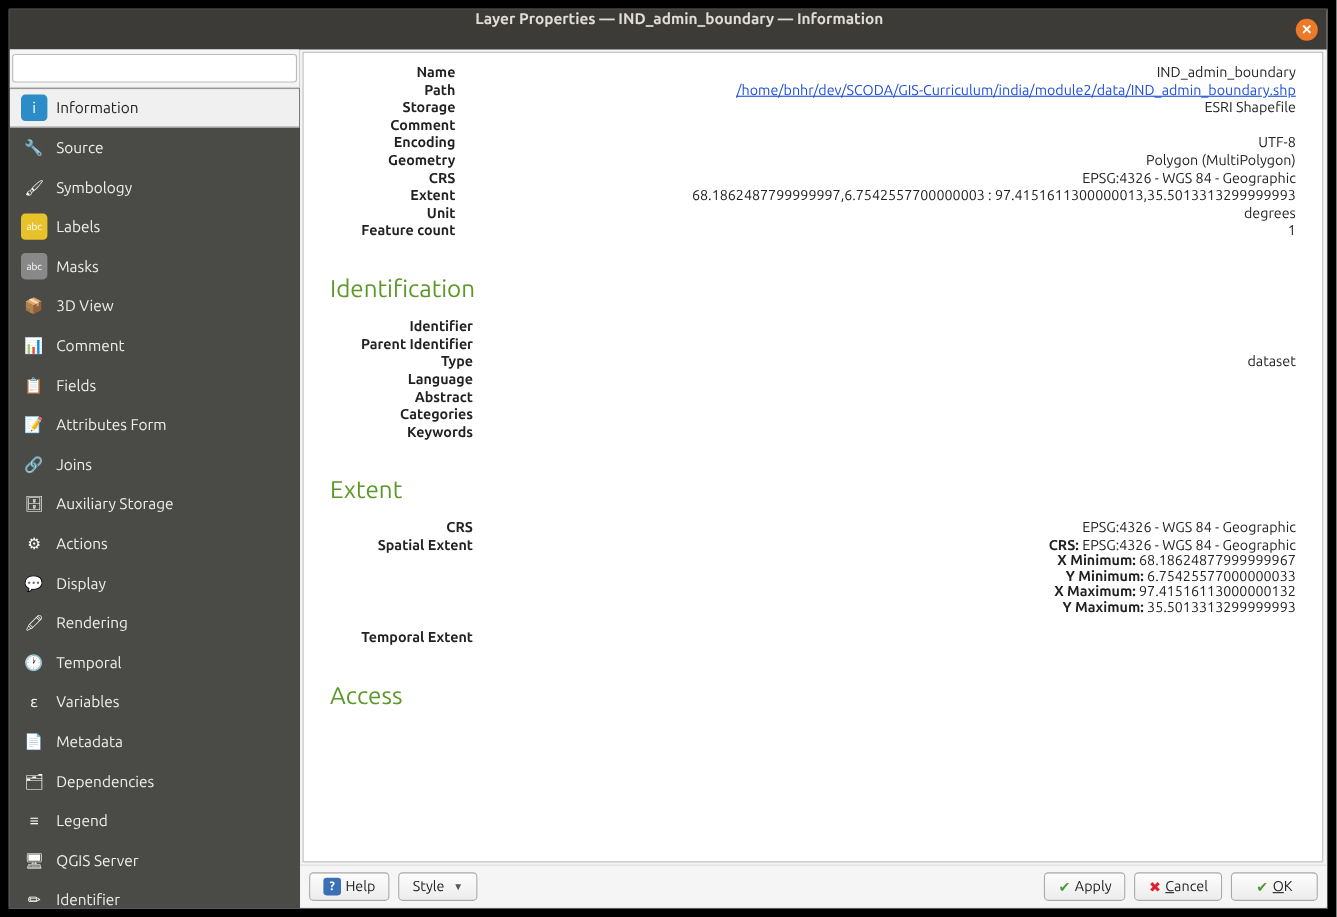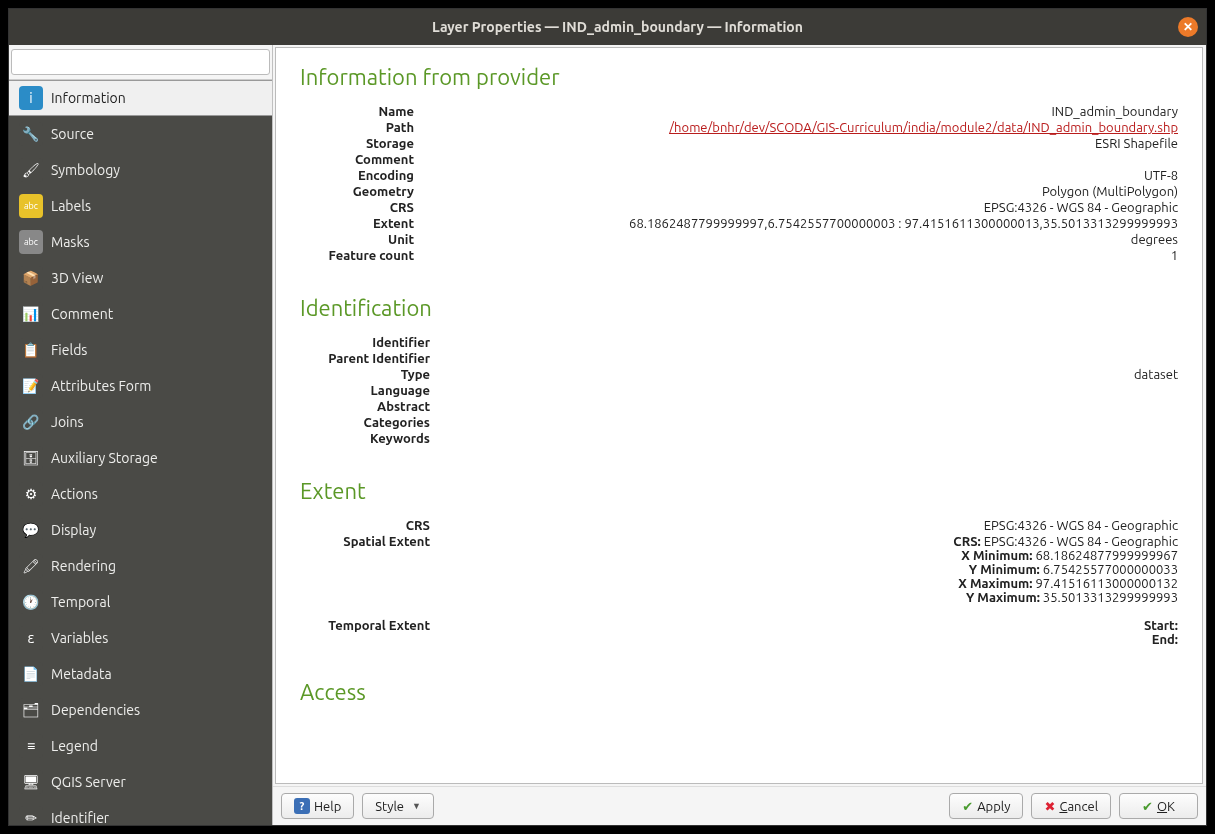--- a/index.html
+++ b/index.html
@@ -18,21 +18,20 @@
     background: #f5f5f5;
     display: flex;
     flex-direction: column;
     border: 1px solid #333;
   }
   .titlebar {
     height: 36px;
     background: #3c3b37;
     color: #e0ddd7;
     display: flex;
-    align-items: center;
     justify-content: center;
     position: relative;
     font-weight: 600;
     font-size: 14px;
     padding-left: 20px;
   }
   .titlebar .close {
     position: absolute;
     right: 8px;
     top: 8px;
@@ -144,21 +143,21 @@
     width: 94px;
     font-weight: bold;
     font-size: 13px;
   }
   .kv.wide .k { width: 110px; }
   .kv .v {
     font-size: 13px;
     flex: 1;
   }
   .kv .v a {
-    color: #b91c1c;
+    color: #1d4ed8;
     text-decoration: underline;
   }
   .sub-kv {
     font-size: 13px;
   }
   .sub-kv b { font-weight: bold; margin-top: 19px; }
   .button-bar {
     display: flex;
     padding: 6px 8px;
     gap: 8px;
@@ -283,21 +282,20 @@
           <div class="sidebar-item">
             <span class="s-icon" style="background: rgb(74, 74, 70); color: rgb(255, 255, 255); font-size: 14px;">✏</span>
             <span>Identifier</span>
           </div>
         </div>
     </div>
 
     <div class="main">
       <div class="content-scroll">
 
-        <h2 class="section">Information from provider</h2>
         <div id="provider-rows">
             <div class="kv">
               <div class="k">Name</div>
               <div class="v">IND_admin_boundary</div>
             </div>
             <div class="kv">
               <div class="k">Path</div>
               <div class="v"><a href="#">/home/bnhr/dev/SCODA/GIS-Curriculum/india/module2/data/IND_admin_boundary.shp</a></div>
             </div>
             <div class="kv">
@@ -380,24 +378,20 @@
             <div class="sub-kv"><b>CRS:</b> <span>EPSG:4326 - WGS 84 - Geographic</span></div>
             <div class="sub-kv"><b>X Minimum:</b> <span>68.18624877999999967</span></div>
             <div class="sub-kv"><b>Y Minimum:</b> <span>6.75425577000000033</span></div>
             <div class="sub-kv"><b>X Maximum:</b> <span>97.41516113000000132</span></div>
             <div class="sub-kv"><b>Y Maximum:</b> <span>35.5013313299999993</span></div>
           </div>
         </div>
         <div style="height:12px"></div>
         <div class="kv wide">
           <div class="k">Temporal Extent</div>
-          <div class="v">
-            <div class="sub-kv"><b>Start:</b> <span></span></div>
-            <div class="sub-kv"><b>End:</b> <span></span></div>
-          </div>
         </div>
 
         <div class="section-gap"></div>
         <h2 class="section">Access</h2>
 
       </div>
 
       <div class="button-bar">
         <div class="btn">
           <span class="ico" style="background:#3b6fb6;color:#fff;width:16px;height:16px;border-radius:3px;display:inline-flex;align-items:center;justify-content:center;font-weight:bold;font-size:11px;">?</span>

